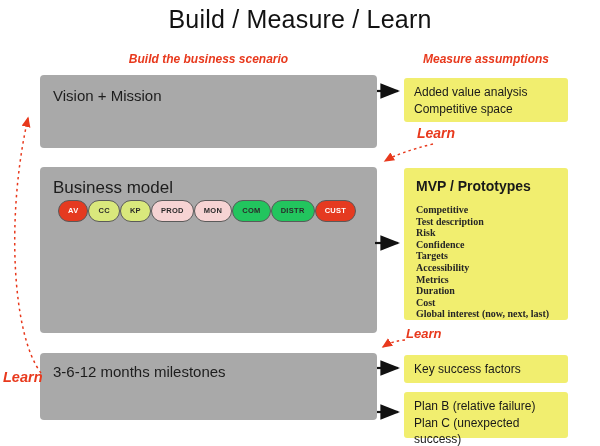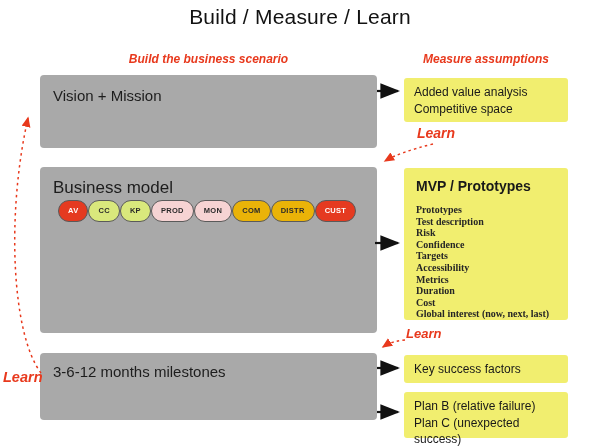--- a/index.html
+++ b/index.html
@@ -8,21 +8,21 @@
     --yellow:#f1ee6f;
     --ink:#1a1a1a;
   }
   html,body{margin:0;padding:0;background:#fff;}
   .stage{
     position:relative;width:600px;height:446px;background:#fff;
     font-family:"Liberation Sans",sans-serif;overflow:hidden;
   }
   .title{
     position:absolute;top:5px;left:0;width:600px;text-align:center;
-    font-size:21px;color:#121212;letter-spacing:.2px;
+    font-size:25px;color:#121212;letter-spacing:.2px;
   }
   .col-header{
     position:absolute;color:var(--red);font-weight:bold;font-style:italic;
     font-size:12px;text-align:center;
   }
   #hdr-build{left:40px;top:52px;width:337px;}
   #hdr-measure{left:404px;top:52px;width:164px;}
 
   .graybox{
     position:absolute;background:var(--gray);border-radius:4px;color:#1d1d1d;
@@ -37,21 +37,21 @@
   .pill-row{position:absolute;left:18px;top:33px;display:flex;align-items:center;}
   .pill{
     display:inline-block;height:20px;line-height:20px;padding:0 9px;
     border:1.4px solid #5a5a5a;border-radius:12px;
     font-size:7.5px;font-weight:bold;color:#2a2a2a;letter-spacing:.3px;
     white-space:nowrap;
   }
   .pill.red{background:#e53a20;color:#fff;}
   .pill.green{background:#d9e87c;}
   .pill.pink{background:#f6d3d3;}
-  .pill.blue{background:#eab308;}
+  .pill.blue{background:#22c55e;}
 
   .note{
     position:absolute;background:var(--yellow);border-radius:3px;color:#191919;
     box-sizing:border-box;
   }
   #note-added{left:404px;top:78px;width:164px;height:44px;padding:6px 10px;}
   #note-mvp{left:404px;top:168px;width:164px;height:152px;padding:10px 12px;}
   #note-key{left:404px;top:355px;width:164px;height:28px;padding:6px 10px;}
   #note-plans{left:404px;top:392px;width:164px;height:46px;padding:6px 10px;}
   .note .line{font-size:12px;line-height:16.5px;}
@@ -102,21 +102,21 @@
   </div>
 
   <div class="note" id="note-added">
     <div class="line">Added value analysis</div>
     <div class="line">Competitive space</div>
   </div>
 
   <div class="note" id="note-mvp">
     <div class="note-title">MVP / Prototypes</div>
     <div class="mvp-list">
-        <div>Prototypes</div>
+        <div>Competitive</div>
         <div>Test description</div>
         <div>Risk</div>
         <div>Confidence</div>
         <div>Targets</div>
         <div>Accessibility</div>
         <div>Metrics</div>
         <div>Duration</div>
         <div>Cost</div>
         <div>Global interest (now, next, last)</div>
       </div>

